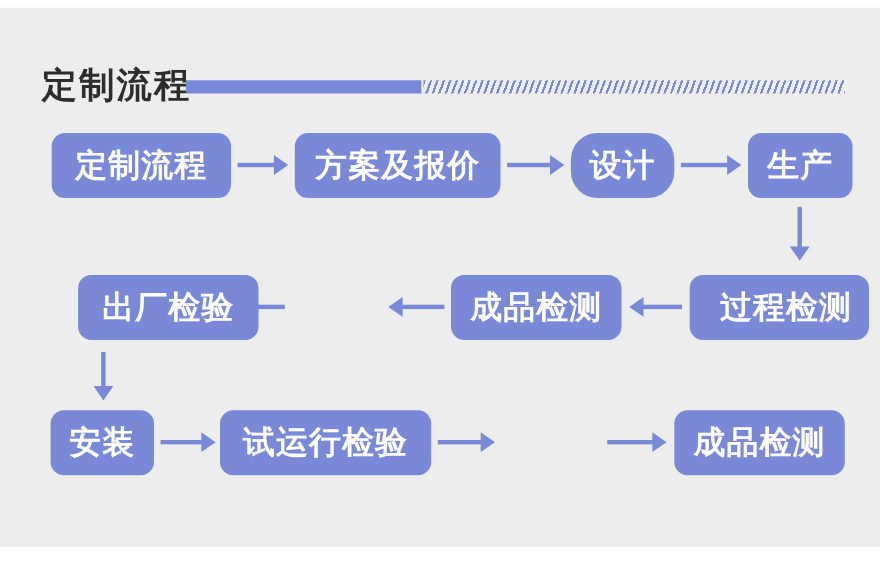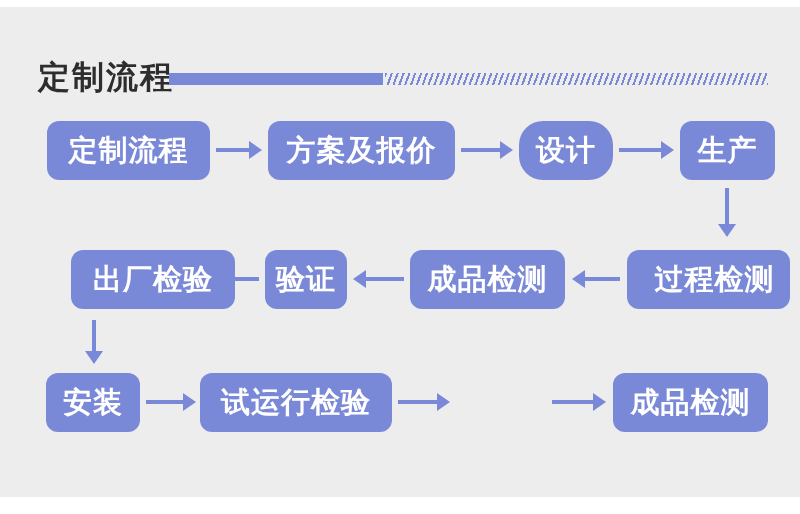--- a/index.html
+++ b/index.html
@@ -162,21 +162,20 @@
   <div class="node n5">过程检测</div>
   <div class="arrow h left a4">
       <i class="shaft"></i>
       <i class="head"></i>
     </div>
   <div class="node n6">成品检测</div>
   <div class="arrow h left a5">
       <i class="shaft"></i>
       <i class="head"></i>
     </div>
-  <div class="node n7">验证</div>
   <div class="arrow h left a6">
       <i class="shaft"></i>
       <i class="head"></i>
     </div>
   <div class="node n8">出厂检验</div>
 
   <div class="arrow v v2">
       <i class="shaft"></i>
       <i class="head"></i>
     </div>

